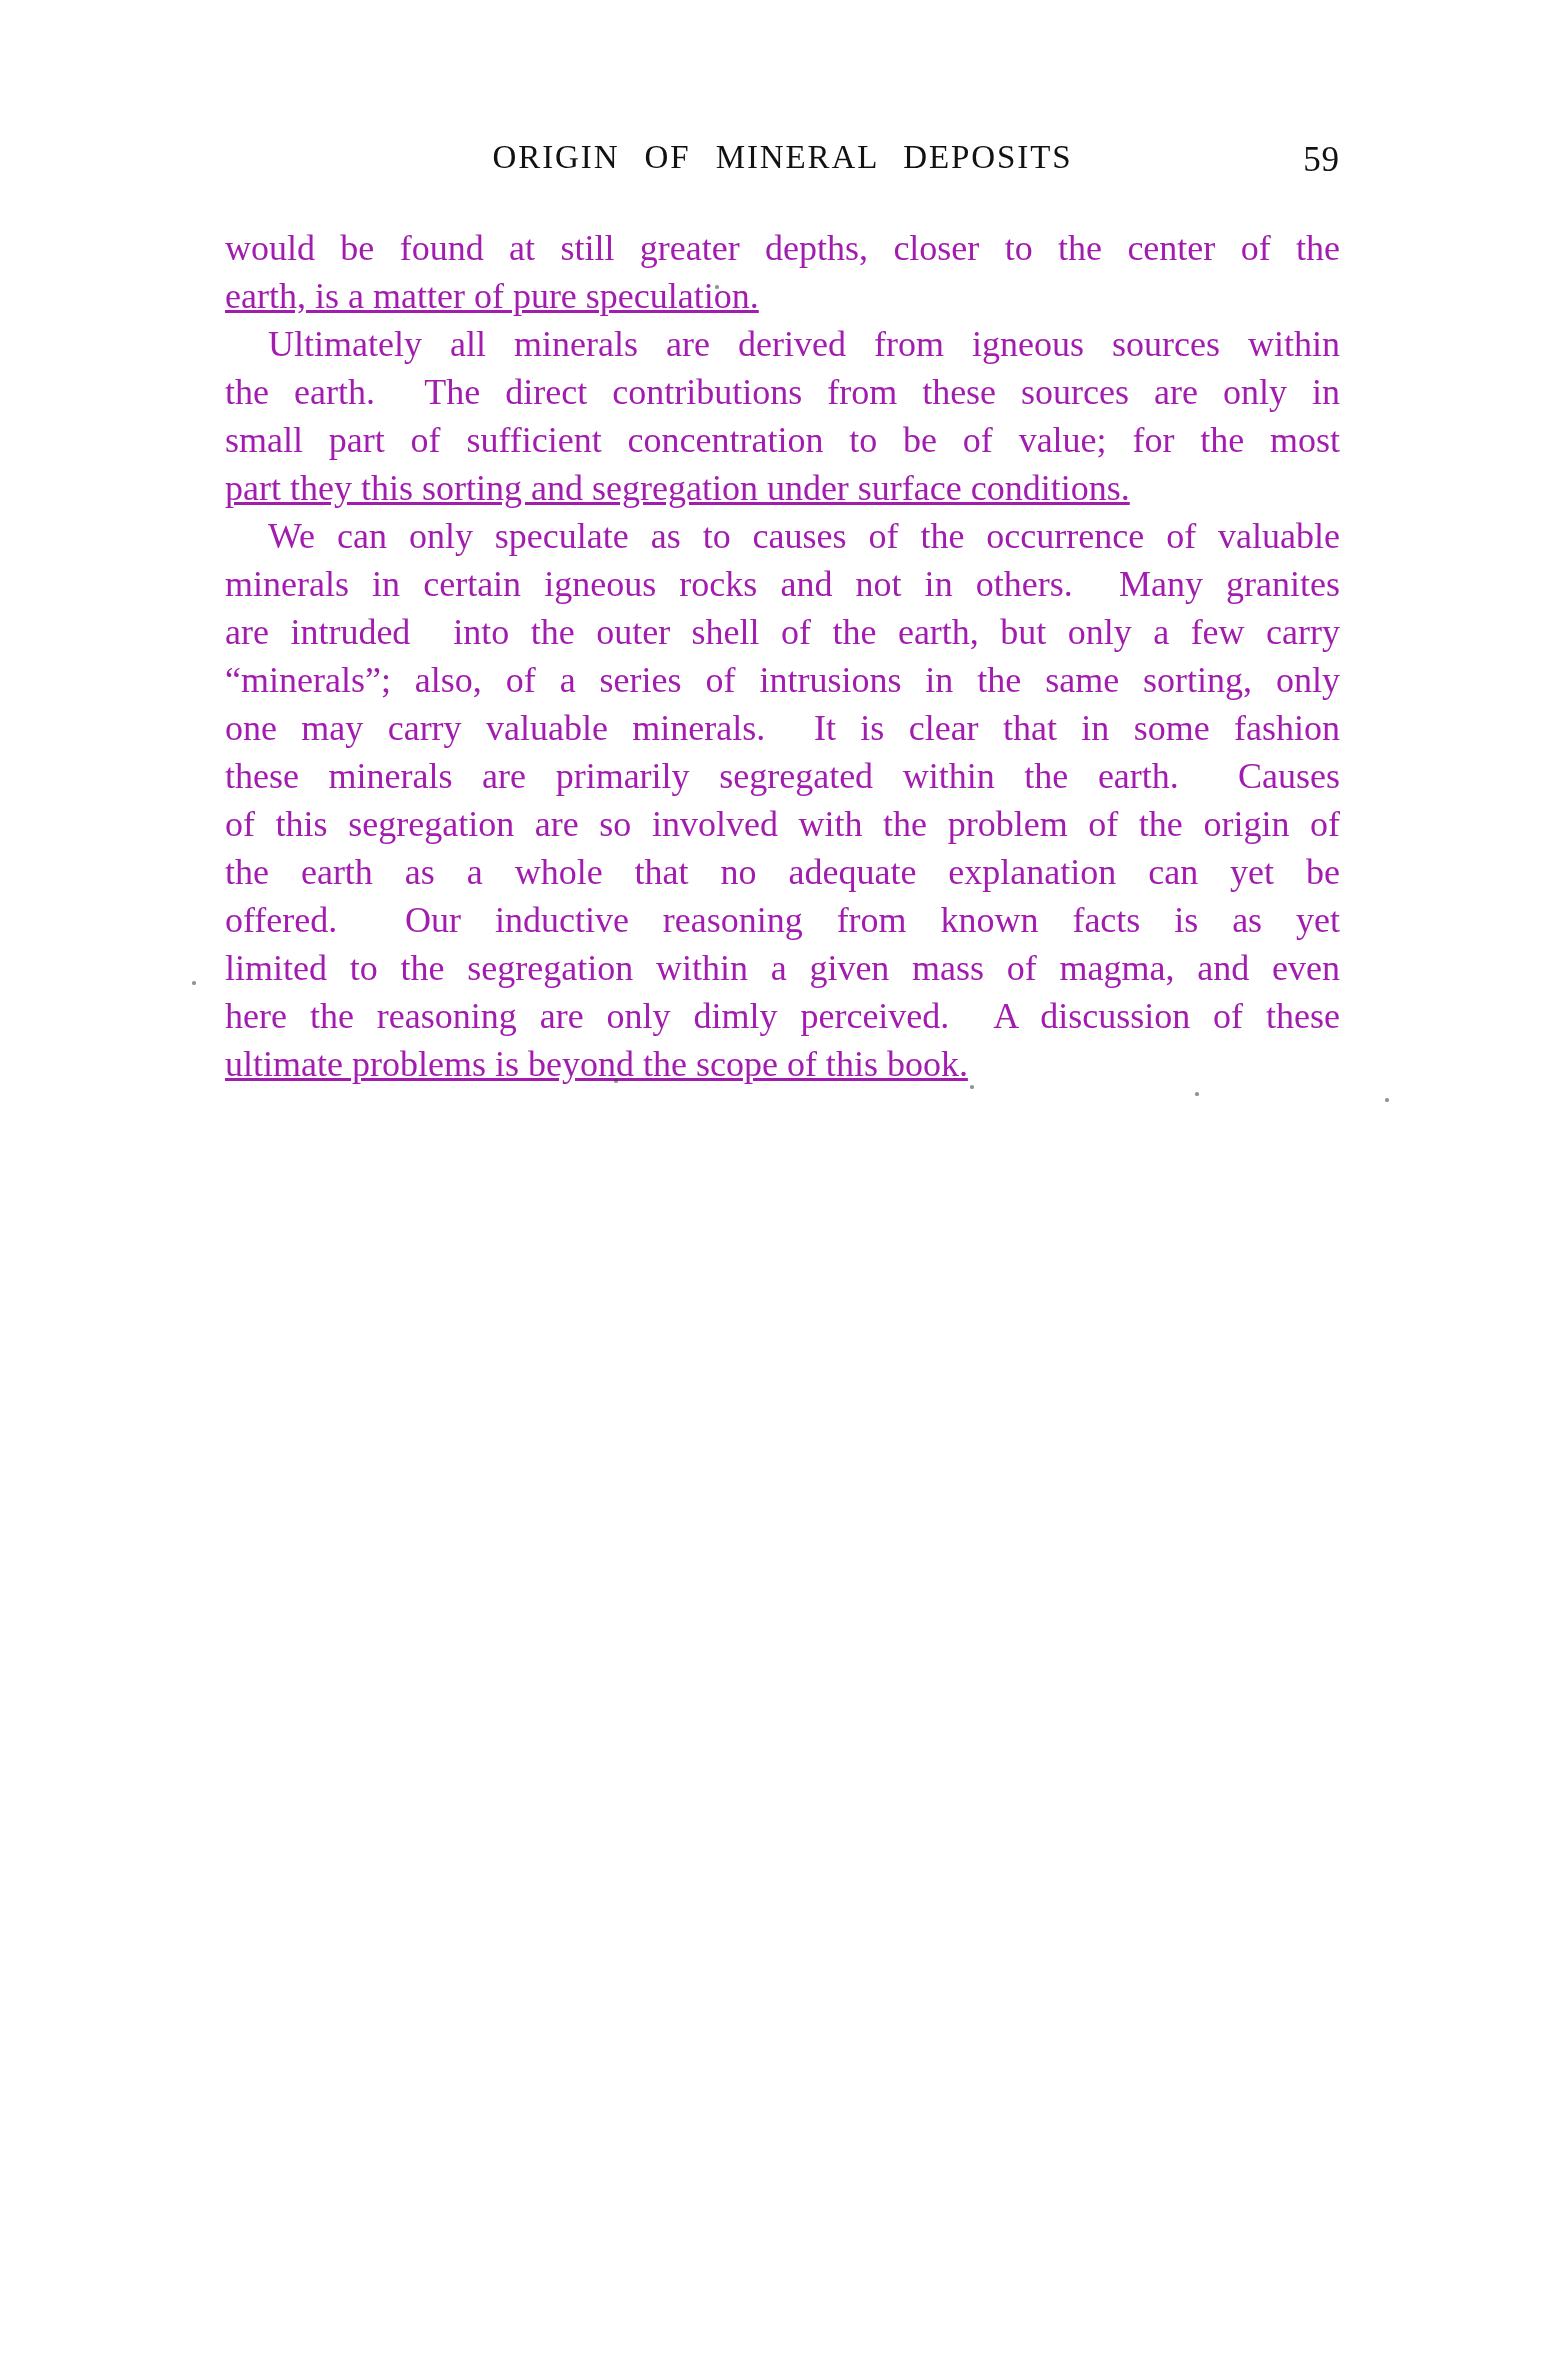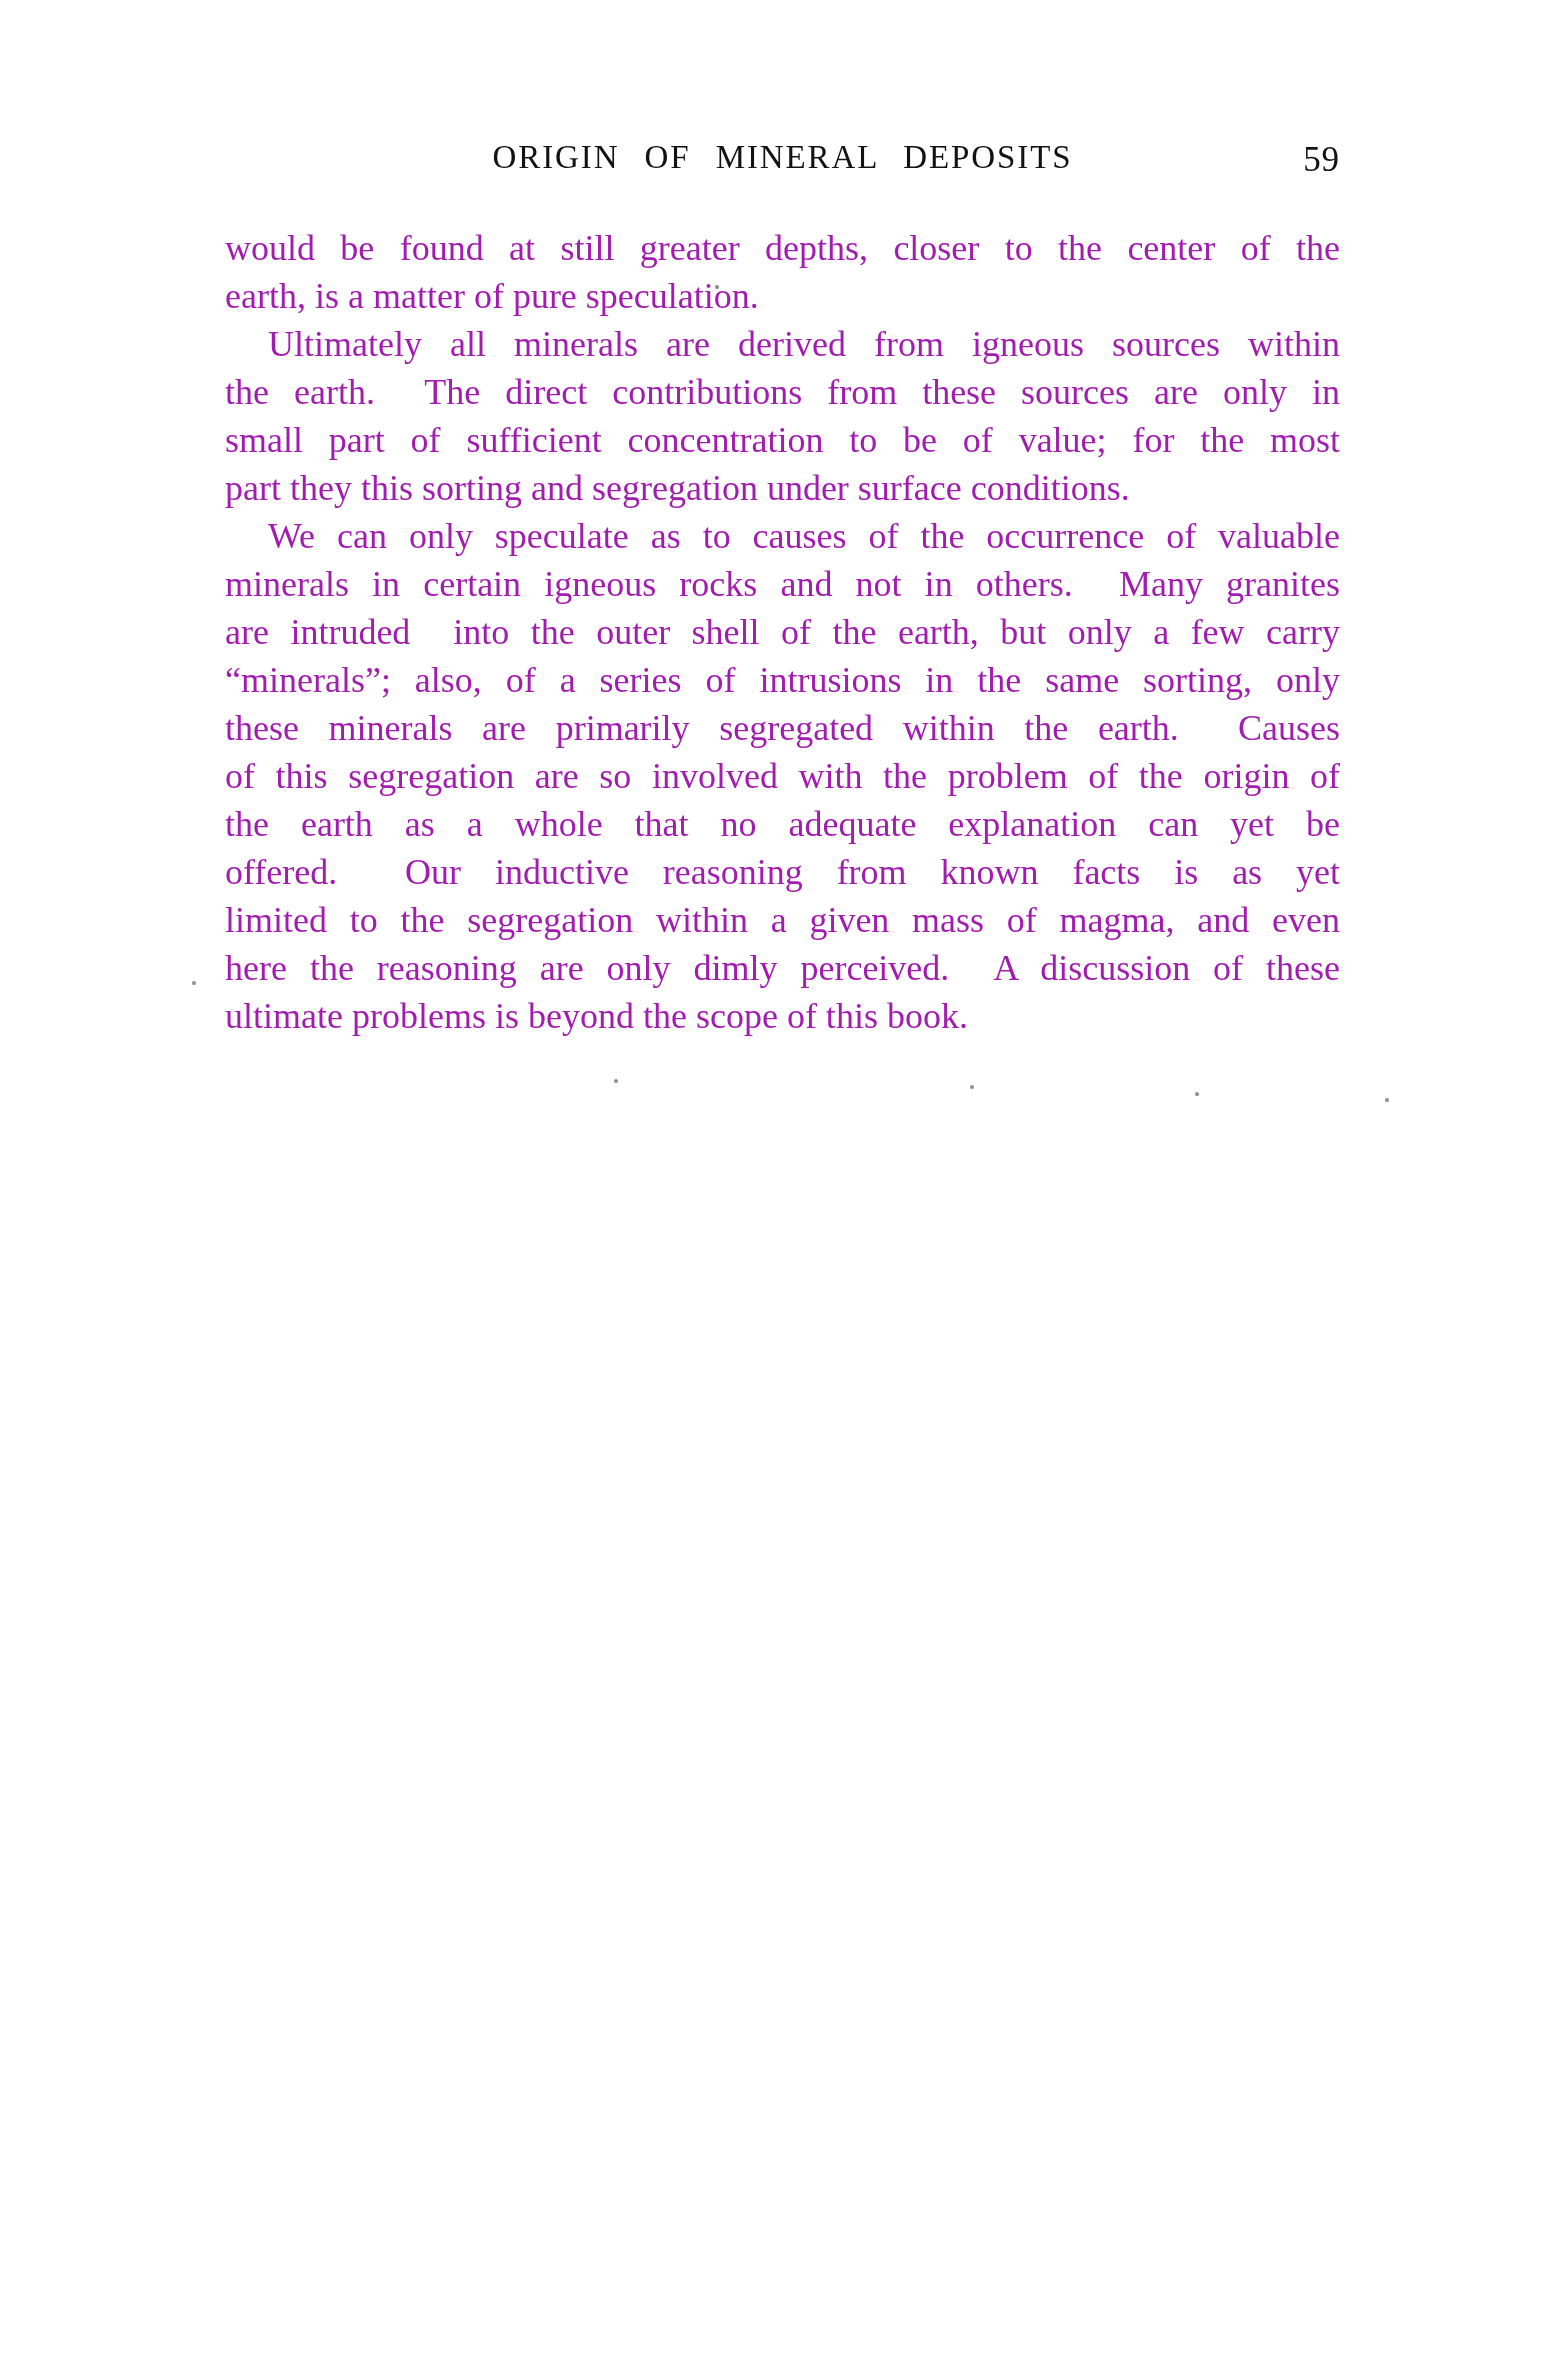--- a/index.html
+++ b/index.html
@@ -57,20 +57,21 @@
   }
   .text-line {
     white-space: pre-wrap;
     text-align: justify;
     text-align-last: justify;
     height: 48px;
     overflow: visible;
   }
   .text-line.last-line {
     text-align-last: left;
+    text-decoration: underline;
   }
   .text-line.indent-line {
     padding-left: 43px;
     box-sizing: border-box;
   }
   
   .speck {
     position: absolute;
     width: 3.7px;
     height: 3.7px;
@@ -94,20 +95,21 @@
   <div class="text-line">would be found at still greater depths, closer to the center of the</div>
       <div class="text-line last-line">earth, is a matter of pure speculation.</div>
       <div class="text-line indent-line">Ultimately all minerals are derived from igneous sources within</div>
       <div class="text-line">the earth.  The direct contributions from these sources are only in</div>
       <div class="text-line">small part of sufficient concentration to be of value; for the most</div>
       <div class="text-line last-line">part they this sorting and segregation under surface conditions.</div>
       <div class="text-line indent-line">We can only speculate as to causes of the occurrence of valuable</div>
       <div class="text-line">minerals in certain igneous rocks and not in others.  Many granites</div>
       <div class="text-line">are intruded  into the outer shell of the earth, but only a few carry</div>
       <div class="text-line">“minerals”; also, of a series of intrusions in the same sorting, only</div>
+      <div class="text-line">one may carry valuable minerals.  It is clear that in some fashion</div>
       <div class="text-line">these minerals are primarily segregated within the earth.  Causes</div>
       <div class="text-line">of this segregation are so involved with the problem of the origin of</div>
       <div class="text-line">the earth as a whole that no adequate explanation can yet be</div>
       <div class="text-line">offered.  Our inductive reasoning from known facts is as yet</div>
       <div class="text-line">limited to the segregation within a given mass of magma, and even</div>
       <div class="text-line">here the reasoning are only dimly perceived.  A discussion of these</div>
       <div class="text-line last-line">ultimate problems is beyond the scope of this book.</div>
     </div>
 
 <div class="speck" style="left: 614px; top: 1079px;"></div>

